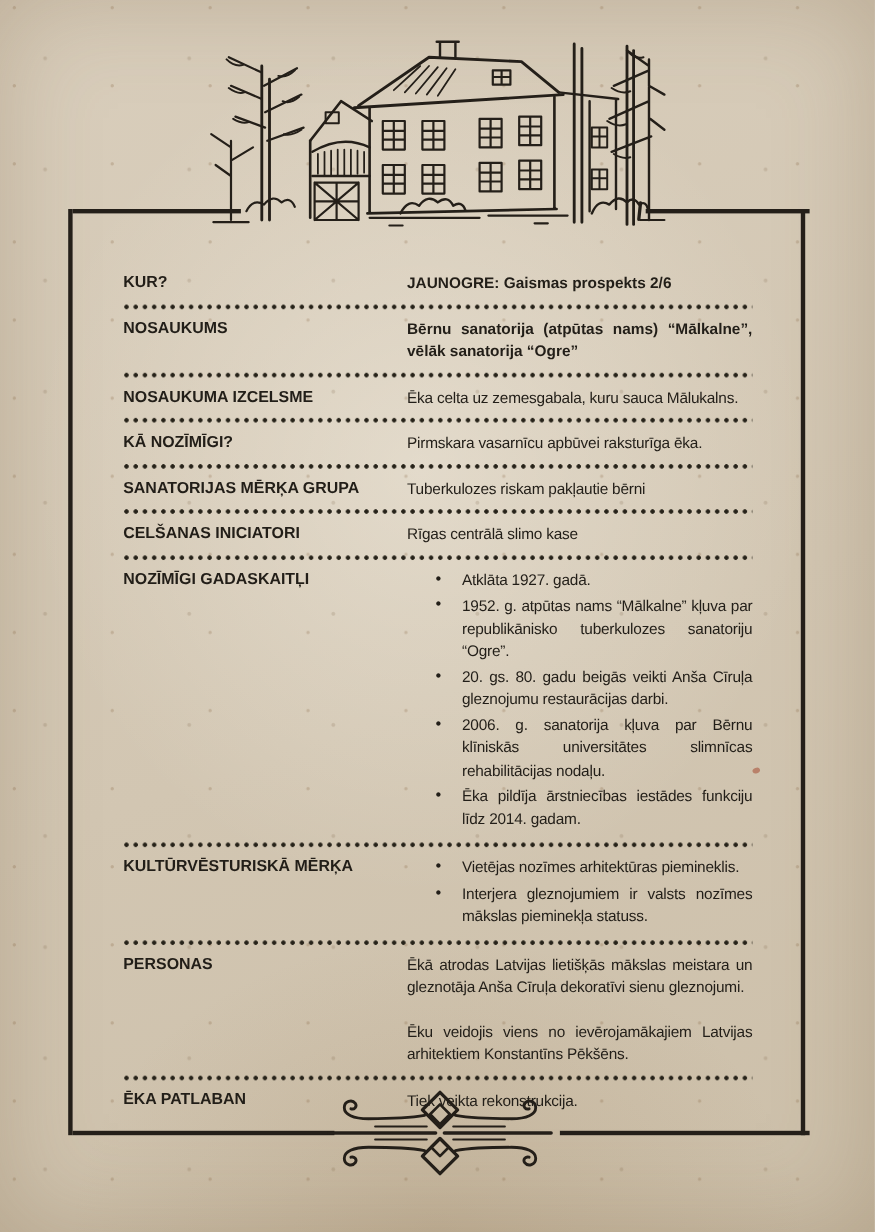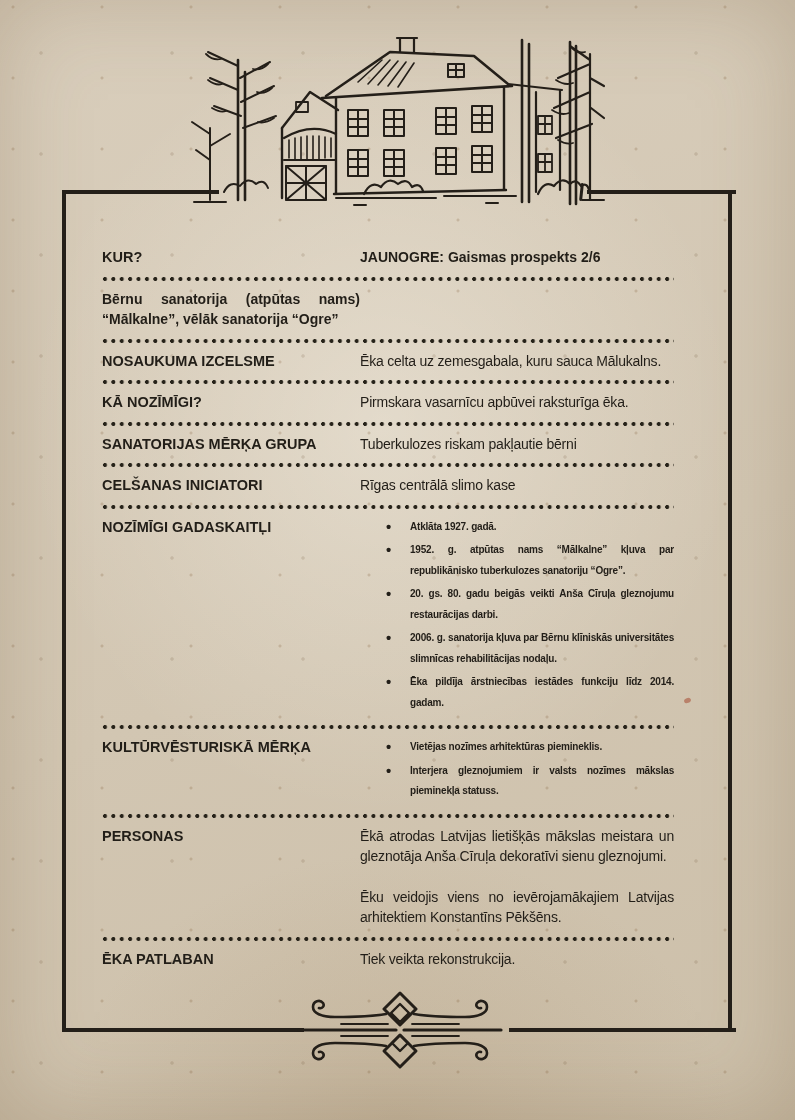--- a/index.html
+++ b/index.html
@@ -28,27 +28,27 @@
   .frame { position:absolute; left:62px; top:190px; width:670px; height:842px;
            border-left:4px solid #241f19; border-right:4px solid #241f19; }
   .fseg { position:absolute; height:4px; background:#241f19; }
   .f-top-l { left:0; top:0; width:153px; }
   .f-top-r { left:521px; top:0; width:149px; }
   .f-bot-l { left:0; bottom:0; width:238px; }
   .f-bot-r { left:443px; bottom:0; width:227px; }
   .f-tick  { position:absolute; left:514px; top:-7px; width:3px; height:18px; background:#241f19; transform:rotate(6deg); border-radius:2px; }
 
   
-  .content { position:absolute; left:102px; top:242px; width:572px; }
+  .content { position:absolute; left:112px; top:242px; width:572px; }
   .row { display:grid; grid-template-columns:258px 1fr; padding:5px 0 6px; }
   .label { font-weight:bold; font-size:14.5px; line-height:20px; padding-right:8px; }
   .value { font-size:14px; line-height:20.5px; letter-spacing:-0.2px; text-align:justify; }
   .value.bold { font-weight:bold; letter-spacing:0; }
   .bullets { margin:0; padding:0 0 0 50px; list-style:none; }
-  .bullets li { position:relative; text-align:justify; font-size:10px; line-height:20.5px; letter-spacing:-0.2px; margin-bottom:3px;font-weight:bold; }
+  .bullets li { position:relative; text-align:justify; font-size:14px; line-height:20.5px; letter-spacing:-0.2px; margin-bottom:3px; }
   .bullets li::before { content:"•"; position:absolute; left:-24px; top:0; font-size:15px; }
   .paragraphs p { margin:0 0 20px; }
   .paragraphs p:last-child { margin-bottom:0; }
   .sep { height:6px; margin:2px 0;
          background-image:radial-gradient(circle at 3px 3px, #262219 1.7px, rgba(0,0,0,0) 2.3px);
          background-size:8.4px 6px; background-repeat:repeat-x; }
 
   
   .ornament { position:absolute; left:285px; top:982px; width:230px; height:96px; }
   .ornament path { stroke:#241f19; fill:none; stroke-linecap:round; stroke-linejoin:round; }
@@ -118,20 +118,21 @@
 
   <div class="content">
 
     <div class="row">
       <div class="label">KUR?</div>
       <div class="value bold">JAUNOGRE: Gaismas prospekts 2/6</div>
     </div>
     <div class="sep"></div>
 
     <div class="row">
+      <div class="label">NOSAUKUMS</div>
       <div class="value bold">Bērnu sanatorija (atpūtas nams) “Mālkalne”, vēlāk sanatorija “Ogre”</div>
     </div>
     <div class="sep"></div>
 
     <div class="row">
       <div class="label">NOSAUKUMA IZCELSME</div>
       <div class="value">Ēka celta uz zemesgabala, kuru sauca Mālukalns.</div>
     </div>
     <div class="sep"></div>
 

